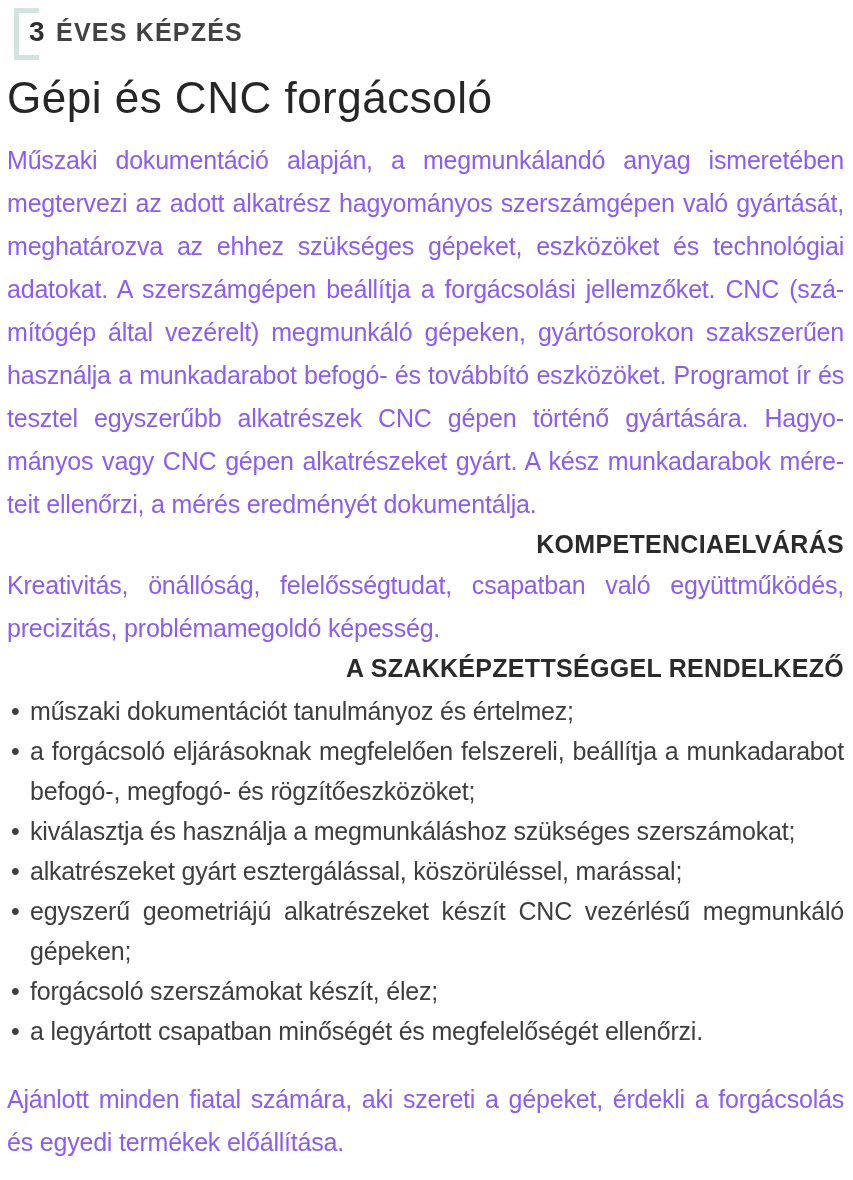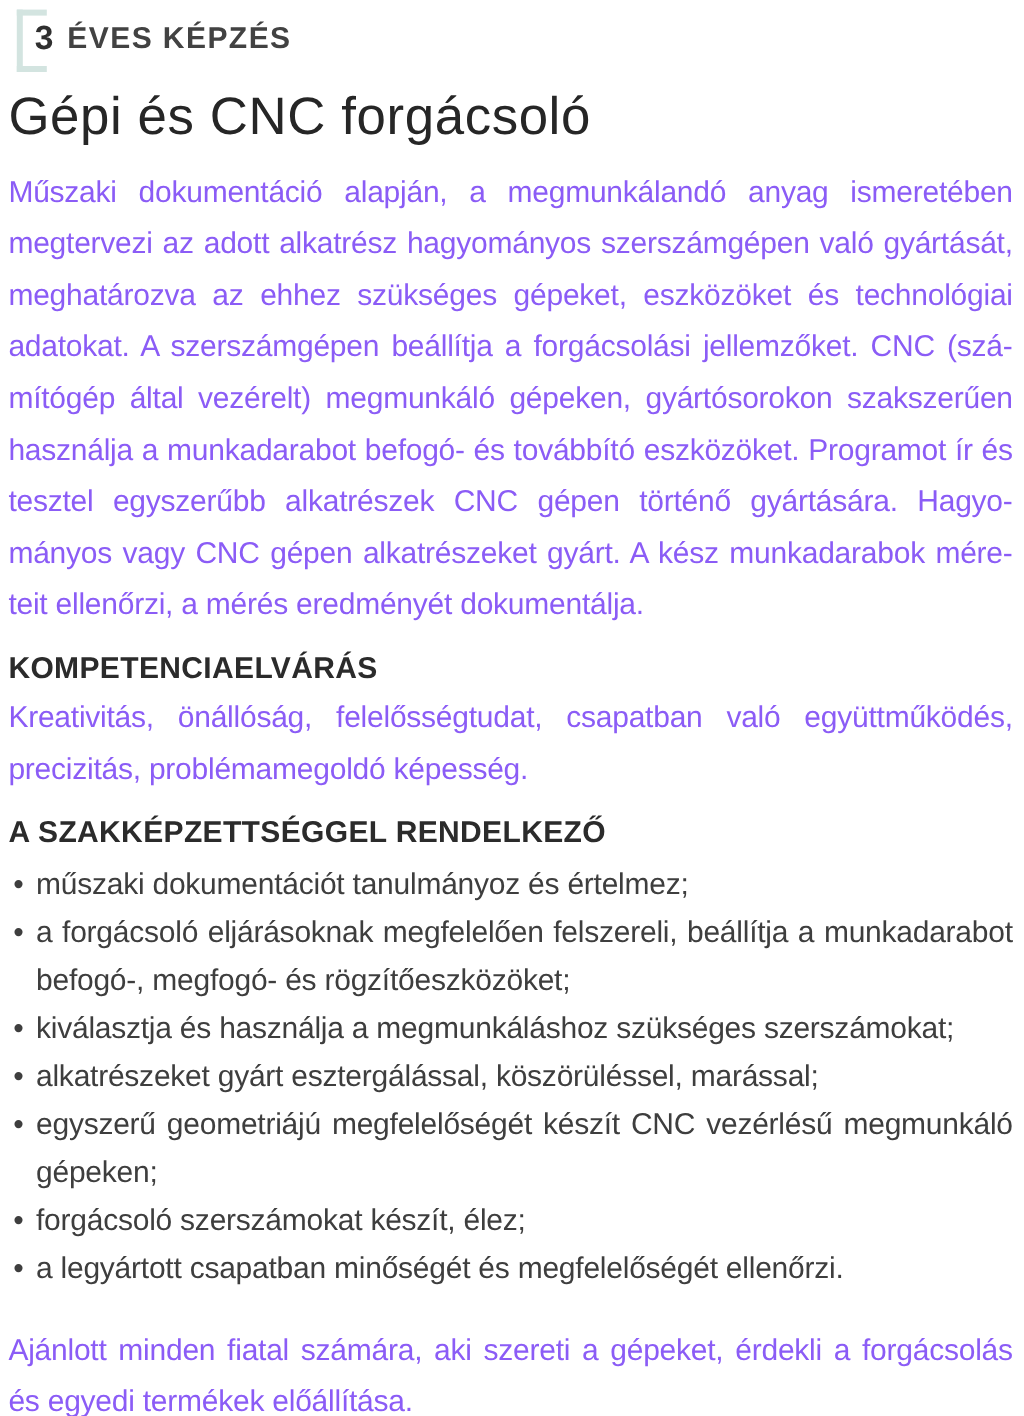--- a/index.html
+++ b/index.html
@@ -65,26 +65,27 @@
     font-size: 25px;
     line-height: 43px;
     text-align: justify;
     color: #8b5cf6;
     letter-spacing: -0.2px;
     hyphens: manual;
     -webkit-hyphens: manual;
   }
 
   .section-heading {
-    margin: 16px 0 5px 0;
+    margin: 3px 0 5px 0;
     font-size: 25px;
     line-height: 30px;
     font-weight: bold;
     letter-spacing: .3px;
     color: #2b2b2b;
+    text-align: right;
   }
 
   
   .bullet-list {
     list-style: none;
     margin: 8px 0 0 0;
     padding: 0;
   }
   .bullet-list li {
     position: relative;
@@ -126,20 +127,20 @@
   <h2 class="section-heading">KOMPETENCIAELVÁRÁS</h2>
   <p class="body-text">Kreativitás, önállóság, felelősségtudat, csapatban való együttműködés, precizitás, problémamegoldó képesség.</p>
 
   <h2 class="section-heading">A SZAKKÉPZETTSÉGGEL RENDELKEZŐ</h2>
 
   <ul class="bullet-list">
     <li>műszaki dokumentációt tanulmányoz és értelmez;</li>
     <li>a forgácsoló eljárásoknak megfelelően felszereli, beállítja a munkadara­bot befogó-, megfogó- és rögzítőeszközöket;</li>
     <li>kiválasztja és használja a megmunkáláshoz szükséges szerszámokat;</li>
     <li>alkatrészeket gyárt esztergálással, köszörüléssel, marással;</li>
-    <li>egyszerű geometriájú megfelelőségét készít CNC vezérlésű megmunkáló gépeken;</li>
+    <li>egyszerű geometriájú alkatrészeket készít CNC vezérlésű megmunkáló gépeken;</li>
     <li>forgácsoló szerszámokat készít, élez;</li>
     <li>a legyártott csapatban minőségét és megfelelőségét ellenőrzi.</li>
   </ul>
 
   <p class="body-text closing-text">Ajánlott minden fiatal számára, aki szereti a gépeket, érdekli a forgácsolás és egyedi termékek előállítása.</p>
 
 </div>
 
 </body></html>

